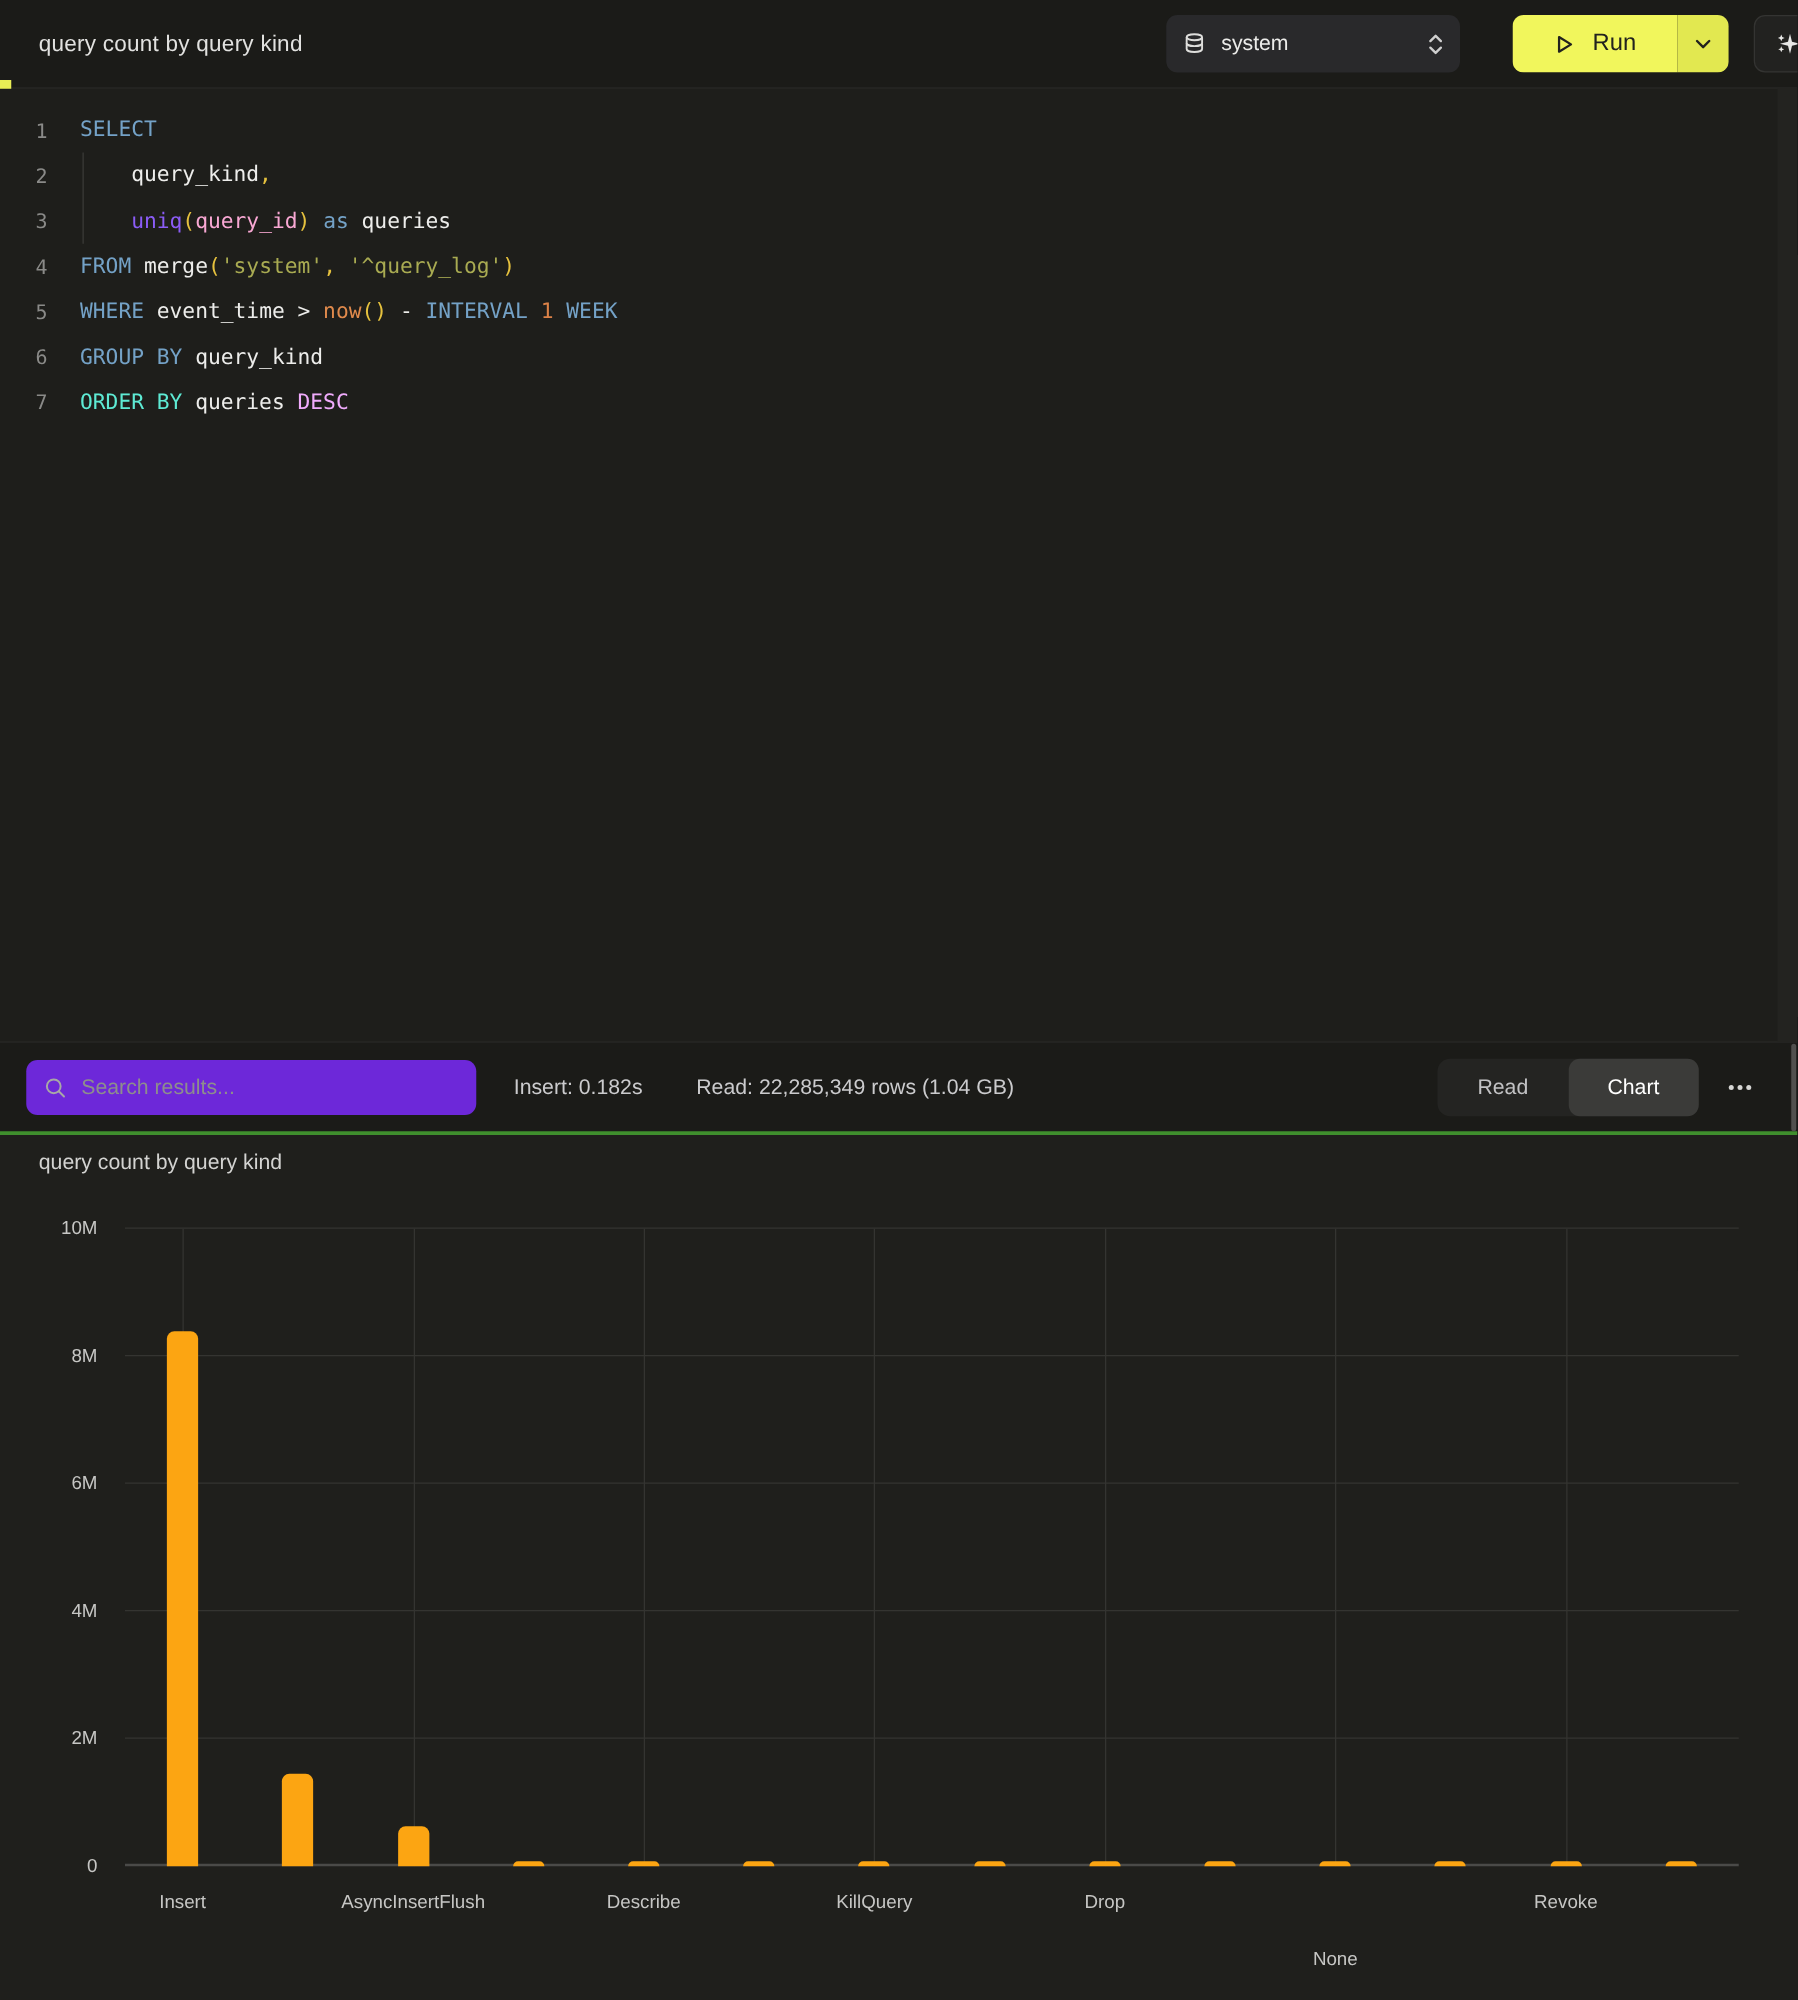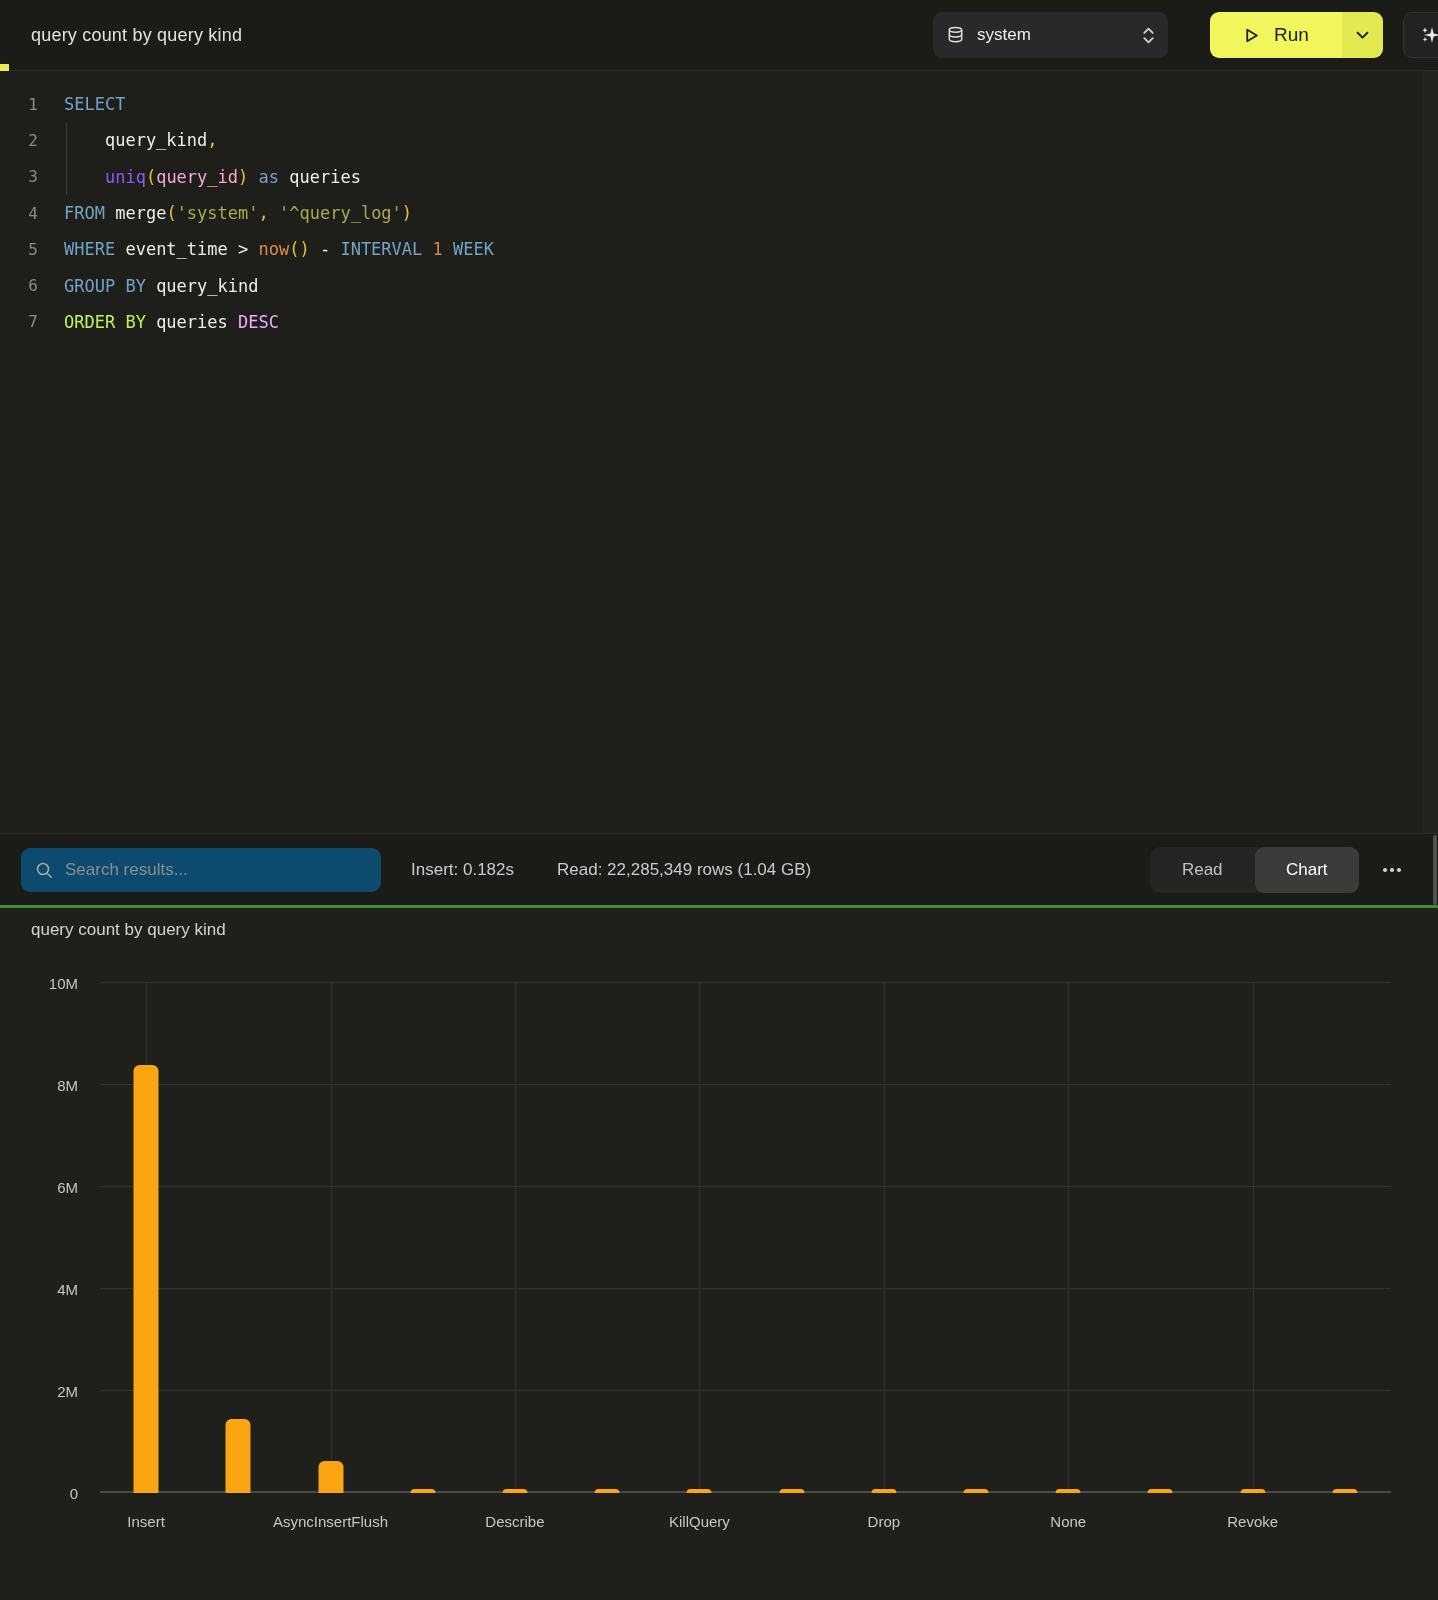--- a/index.html
+++ b/index.html
@@ -28,21 +28,21 @@
   .editor { flex:0 0 auto; height:762px; background:#1E1E1B; position:relative; padding-top:15px; cursor:text; }
   .code-line { display:flex; height:36.3px; align-items:center; font-family:"DejaVu Sans Mono", monospace; font-size:17px; }
   .gutter { width:38px; text-align:right; color:#8A8A88; font-size:16px; flex:0 0 auto; user-select:none; }
   .code { padding-left:26px; white-space:pre; letter-spacing:0; }
   .indent-guide { position:absolute; left:66px; top:51px; height:73px; width:1px; background:#3B3B39; }
   .editor-scroll { position:absolute; right:0; top:0; bottom:0; width:16px; background:#232320; }
 
   
   .toolbar { flex:0 0 auto; height:72px; background:#1B1B18; border-top:1px solid #2C2C2A;
              display:flex; align-items:center; padding:0 35px 0 21px; }
-  .search-box { width:360px; height:44px; background:#0c4a6e; border-radius:9px; display:flex;
+  .search-box { width:360px; height:44px; background:#6d28d9; border-radius:9px; display:flex;
                 align-items:center; padding:0 14px; }
   .search-box input { background:transparent; border:none; outline:none; color:#E8E8E6; font-size:17px;
                       margin-left:12px; width:280px; font-family:"Liberation Sans", sans-serif; }
   .search-box input::placeholder { color:#8E8E8C; }
   .stat { color:#CBCBCD; font-size:17px; }
   .stat.elapsed { margin-left:30px; }
   .stat.read { margin-left:43px; }
   .spacer { flex:1; }
   .toggle { width:209px; height:46px; background:#242422; border-radius:10px; display:flex; align-items:center; }
   .toggle-opt { flex:1; height:100%; display:flex; align-items:center; justify-content:center;
@@ -148,21 +148,21 @@
         <div class="code-line">
           <span class="gutter">5</span>
           <span class="code"><span style="color: rgb(116, 162, 199);">WHERE</span><span style="color: rgb(237, 237, 235);"> event_time &gt; </span><span style="color: rgb(224, 138, 76);">now</span><span style="color: rgb(229, 193, 62);">()</span><span style="color: rgb(237, 237, 235);"> - </span><span style="color: rgb(116, 162, 199);">INTERVAL</span><span style="color: rgb(237, 237, 235);"> </span><span style="color: rgb(219, 129, 71);">1</span><span style="color: rgb(237, 237, 235);"> </span><span style="color: rgb(116, 162, 199);">WEEK</span></span>
         </div>
         <div class="code-line">
           <span class="gutter">6</span>
           <span class="code"><span style="color: rgb(116, 162, 199);">GROUP BY</span><span style="color: rgb(237, 237, 235);"> query_kind</span></span>
         </div>
         <div class="code-line">
           <span class="gutter">7</span>
-          <span class="code"><span style="color: #bef264;">ORDER BY</span><span style="color: rgb(237, 237, 235);"> queries </span><span style="color: #f0abfc;">DESC</span></span>
+          <span class="code"><span style="color: #5eead4;">ORDER BY</span><span style="color: rgb(237, 237, 235);"> queries </span><span style="color: #f0abfc;">DESC</span></span>
         </div>
       </div>
     <div class="indent-guide"></div>
     <div class="editor-scroll"></div>
   </section>
 
   <div class="toolbar">
     <div class="search-box">
       <span style="display:flex;">
         <svg width="18" height="18" viewBox="0 0 18 18" fill="none" stroke="#A8A8A6" stroke-width="1.6" stroke-linecap="round">
@@ -218,21 +218,21 @@
         <div class="bar" style="left: 39.2857%; height: 4px; background: rgb(252, 165, 18);"></div>
         <div class="vline" style="left: 46.4286%;"></div>
         <div class="xlabel" style="left: 46.4286%;">KillQuery</div>
         <div class="bar" style="left: 46.4286%; height: 4px; background: rgb(252, 165, 18);"></div>
         <div class="bar" style="left: 53.5714%; height: 4px; background: rgb(252, 165, 18);"></div>
         <div class="vline" style="left: 60.7143%;"></div>
         <div class="xlabel" style="left: 60.7143%;">Drop</div>
         <div class="bar" style="left: 60.7143%; height: 4px; background: rgb(252, 165, 18);"></div>
         <div class="bar" style="left: 67.8571%; height: 4px; background: rgb(252, 165, 18);"></div>
         <div class="vline" style="left: 75%;"></div>
-        <div class="xlabel" style="left: 75%;">None</div>
+        <div class="xlabel" style="left: 75%; margin-top: 46px;">None</div>
         <div class="bar" style="left: 75%; height: 4px; background: rgb(252, 165, 18);"></div>
         <div class="bar" style="left: 82.1429%; height: 4px; background: rgb(252, 165, 18);"></div>
         <div class="vline" style="left: 89.2857%;"></div>
         <div class="xlabel" style="left: 89.2857%;">Revoke</div>
         <div class="bar" style="left: 89.2857%; height: 4px; background: rgb(252, 165, 18);"></div>
         <div class="bar" style="left: 96.4286%; height: 4px; background: rgb(252, 165, 18);"></div>
       </div>
   </section>
 
 </div>

